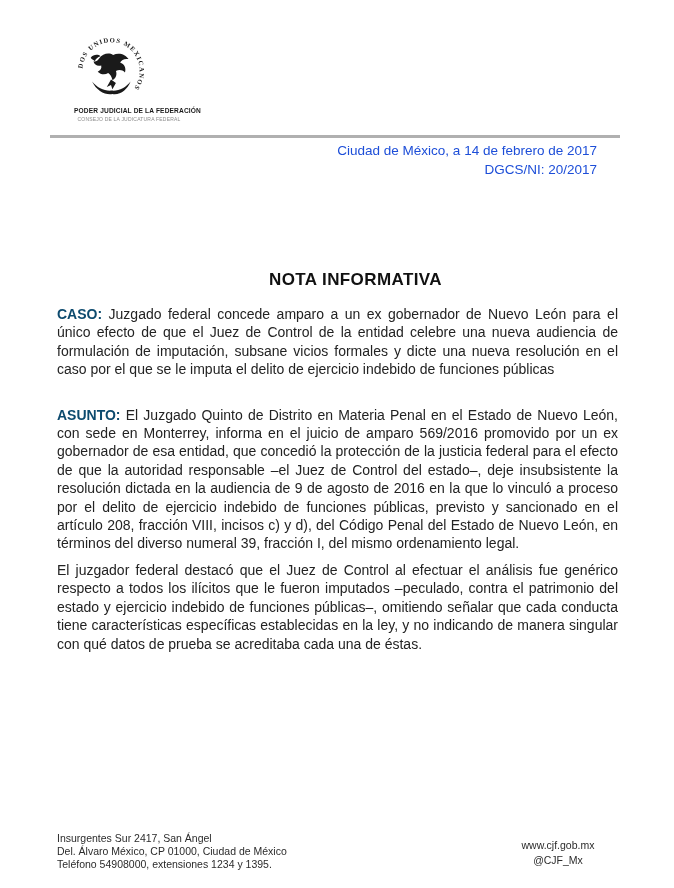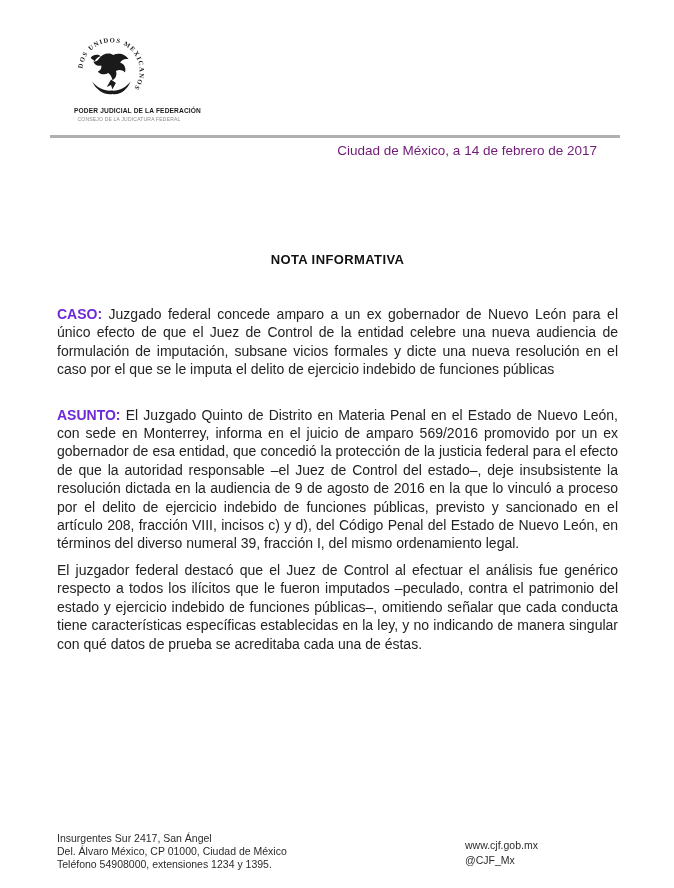--- a/index.html
+++ b/index.html
@@ -57,68 +57,69 @@
   }
 
   
   .dateline {
     position: absolute;
     right: 77px;
     top: 142px;
     text-align: right;
     font-size: 13.5px;
     line-height: 18.5px;
-    color: #701a75;
+    color: #1d4ed8;
   }
 
   
   .doc-title {
     position: absolute;
     left: 57px;
     top: 252px;
     width: 561px;
-    margin: 0;
+    margin: 18px;
     text-align: center;
-    font-size: 13px;
+    font-size: 17px;
     font-weight: bold;
     letter-spacing: 0.4px;
     color: #111111;
   }
 
   
   .content {
     position: absolute;
     left: 57px;
     top: 305px;
     width: 561px;
   }
   .para {
     margin: 0 0 8px 0;
     font-size: 14px;
     line-height: 18.4px;
     text-align: justify;
     color: #232323;
   }
   .para.gap-lg { margin-bottom: 27px; }
-  .para strong { color: #6d28d9; }
+  .para strong { color: #0c4a6e; }
 
   
   .footer-left {
     position: absolute;
     left: 57px;
     top: 832px;
     font-size: 10.5px;
     line-height: 13px;
     color: #2b2b2b;
   }
   .footer-right {
     position: absolute;
-    left: 465px;
+    left: 488px;
     top: 838px;
     width: 140px;
+    text-align: center;
     font-size: 10.5px;
     line-height: 14.5px;
     color: #2b2b2b;
   }
 </style>
 </head>
 <body>
 
 <div class="page">
 
@@ -143,20 +144,21 @@
 
   <div class="org-block">
     <div class="org-line1">PODER JUDICIAL DE LA FEDERACIÓN</div>
     <div class="org-line2">CONSEJO DE LA JUDICATURA FEDERAL</div>
   </div>
 
   <div class="header-rule"></div>
 
   <div class="dateline">
     <div>Ciudad de México, a 14 de febrero de 2017</div>
+    <div>DGCS/NI: 20/2017</div>
   </div>
 
   <h1 class="doc-title">NOTA INFORMATIVA</h1>
 
   <div class="content">
     <p class="para gap-lg"><strong>CASO:</strong> <span>Juzgado federal concede amparo a un ex gobernador de Nuevo León para el único efecto de que el Juez de Control de la entidad celebre una nueva audiencia de formulación de imputación, subsane vicios formales y dicte una nueva resolución en el caso por el que se le imputa el delito de ejercicio indebido de funciones públicas</span></p>
 
     <p class="para"><strong>ASUNTO:</strong> <span>El Juzgado Quinto de Distrito en Materia Penal en el Estado de Nuevo León, con sede en Monterrey, informa en el juicio de amparo 569/2016 promovido por un ex gobernador de esa entidad, que concedió la protección de la justicia federal para el efecto de que la autoridad responsable –el Juez de Control del estado–, deje insubsistente la resolución dictada en la audiencia de 9 de agosto de 2016 en la que lo vinculó a proceso por el delito de ejercicio indebido de funciones públicas, previsto y sancionado en el artículo 208, fracción VIII, incisos c) y d), del Código Penal del Estado de Nuevo León, en términos del diverso numeral 39, fracción I, del mismo ordenamiento legal.</span></p>
 
 

